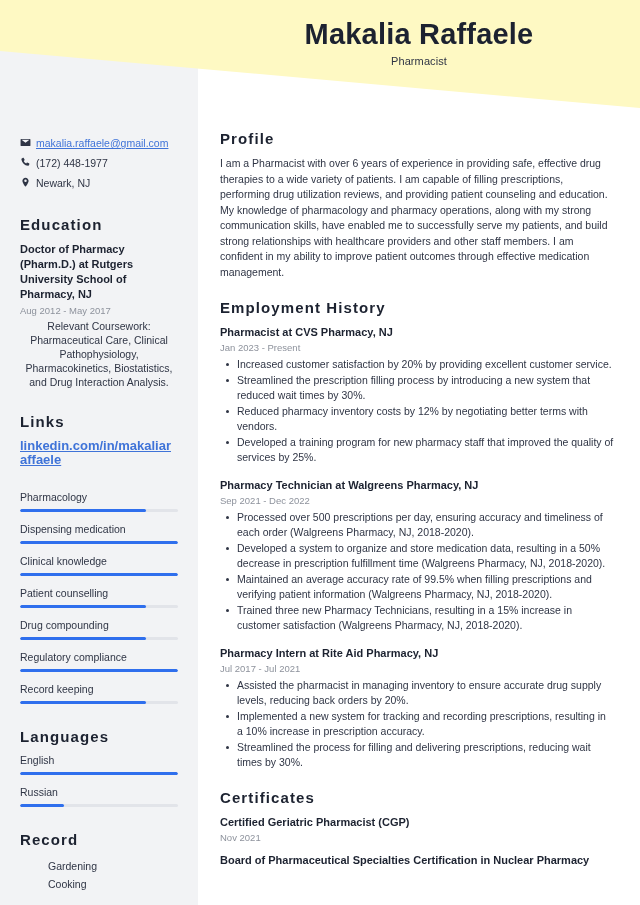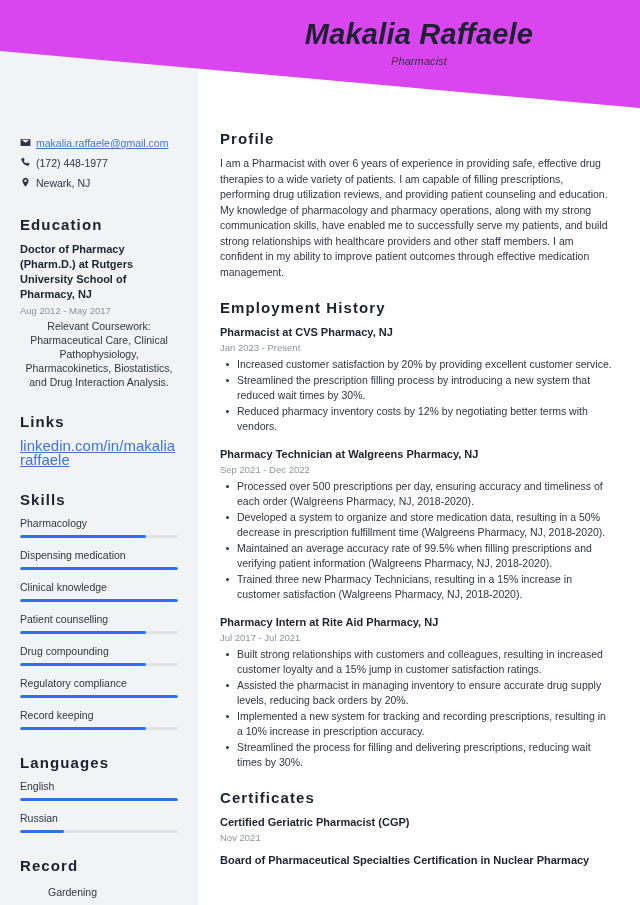--- a/index.html
+++ b/index.html
@@ -268,21 +268,21 @@
     margin-top: 2px;
   }
 </style>
 </head>
 <body>
 
 <div class="page">
 
   <div class="sidebar" style="background: rgb(242, 243, 245);"></div>
 
-  <div class="banner" style="background: #d946ef; font-style: italic;">
+  <div class="banner" style="background: #fef9c3;">
     <div class="banner-inner">
       <div class="name">Makalia Raffaele</div>
       <div class="job-title">Pharmacist</div>
     </div>
   </div>
 
   <div class="sidebar-content">
 
     <div class="contact-list">
 
@@ -323,26 +323,25 @@
       <div>
         <div class="edu-title">Doctor of Pharmacy (Pharm.D.) at Rutgers University School of Pharmacy, NJ</div>
         <div class="edu-date">Aug 2012 - May 2017</div>
         <div class="edu-desc">Relevant Coursework: Pharmaceutical Care, Clinical Pathophysiology, Pharmacokinetics, Biostatistics, and Drug Interaction Analysis.</div>
       </div>
     </div>
 
     <div class="side-block">
       <div class="side-heading">Links</div>
       <div class="contact-row">
-        <a class="link-text" style="font-size: 15px; color: rgb(63, 115, 216);" href="#">linkedin.com/in/makaliaraffaele</a>
+        <a class="link-text" style="font-size: 13px; color: rgb(63, 115, 216); font-weight: bold;" href="#">linkedin.com/in/makaliaraffaele</a>
       </div>
     </div>
 
     <div class="side-block">
-      <div class="side-heading">Skills</div>
       <div>
         <div class="bar-item">
           <div class="bar-label">Pharmacology</div>
           <div class="bar-track">
             <div class="bar-fill" style="width: 80%; background: rgb(47, 111, 237);"></div>
           </div>
         </div>
         <div class="bar-item">
           <div class="bar-label">Dispensing medication</div>
           <div class="bar-track">
@@ -416,39 +415,39 @@
     <div class="main-block">
       <div class="main-heading">Employment History</div>
 
       <div class="job-entry">
         <div class="job-head">Pharmacist at CVS Pharmacy, NJ</div>
         <div class="job-date">Jan 2023 - Present</div>
         <ul class="bullets">
           <li>Increased customer satisfaction by 20% by providing excellent customer service.</li>
           <li>Streamlined the prescription filling process by introducing a new system that reduced wait times by 30%.</li>
           <li>Reduced pharmacy inventory costs by 12% by negotiating better terms with vendors.</li>
+          <li>Developed a training program for new pharmacy staff that improved the quality of services by 25%.</li>
         </ul>
       </div>
 
       <div class="job-entry">
         <div class="job-head">Pharmacy Technician at Walgreens Pharmacy, NJ</div>
         <div class="job-date">Sep 2021 - Dec 2022</div>
         <ul class="bullets">
           <li>Processed over 500 prescriptions per day, ensuring accuracy and timeliness of each order (Walgreens Pharmacy, NJ, 2018-2020).</li>
           <li>Developed a system to organize and store medication data, resulting in a 50% decrease in prescription fulfillment time (Walgreens Pharmacy, NJ, 2018-2020).</li>
           <li>Maintained an average accuracy rate of 99.5% when filling prescriptions and verifying patient information (Walgreens Pharmacy, NJ, 2018-2020).</li>
           <li>Trained three new Pharmacy Technicians, resulting in a 15% increase in customer satisfaction (Walgreens Pharmacy, NJ, 2018-2020).</li>
         </ul>
       </div>
 
       <div class="job-entry">
         <div class="job-head">Pharmacy Intern at Rite Aid Pharmacy, NJ</div>
         <div class="job-date">Jul 2017 - Jul 2021</div>
         <ul class="bullets">
-          <li>Built strong relationships with customers and colleagues, resulting in increased customer loyalty and a 15% jump in customer satisfaction ratings.</li>
           <li>Assisted the pharmacist in managing inventory to ensure accurate drug supply levels, reducing back orders by 20%.</li>
           <li>Implemented a new system for tracking and recording prescriptions, resulting in a 10% increase in prescription accuracy.</li>
           <li>Streamlined the process for filling and delivering prescriptions, reducing wait times by 30%.</li>
         </ul>
       </div>
     </div>
 
     <div class="main-block">
       <div class="main-heading">Certificates</div>
       <div class="cert-entry">

